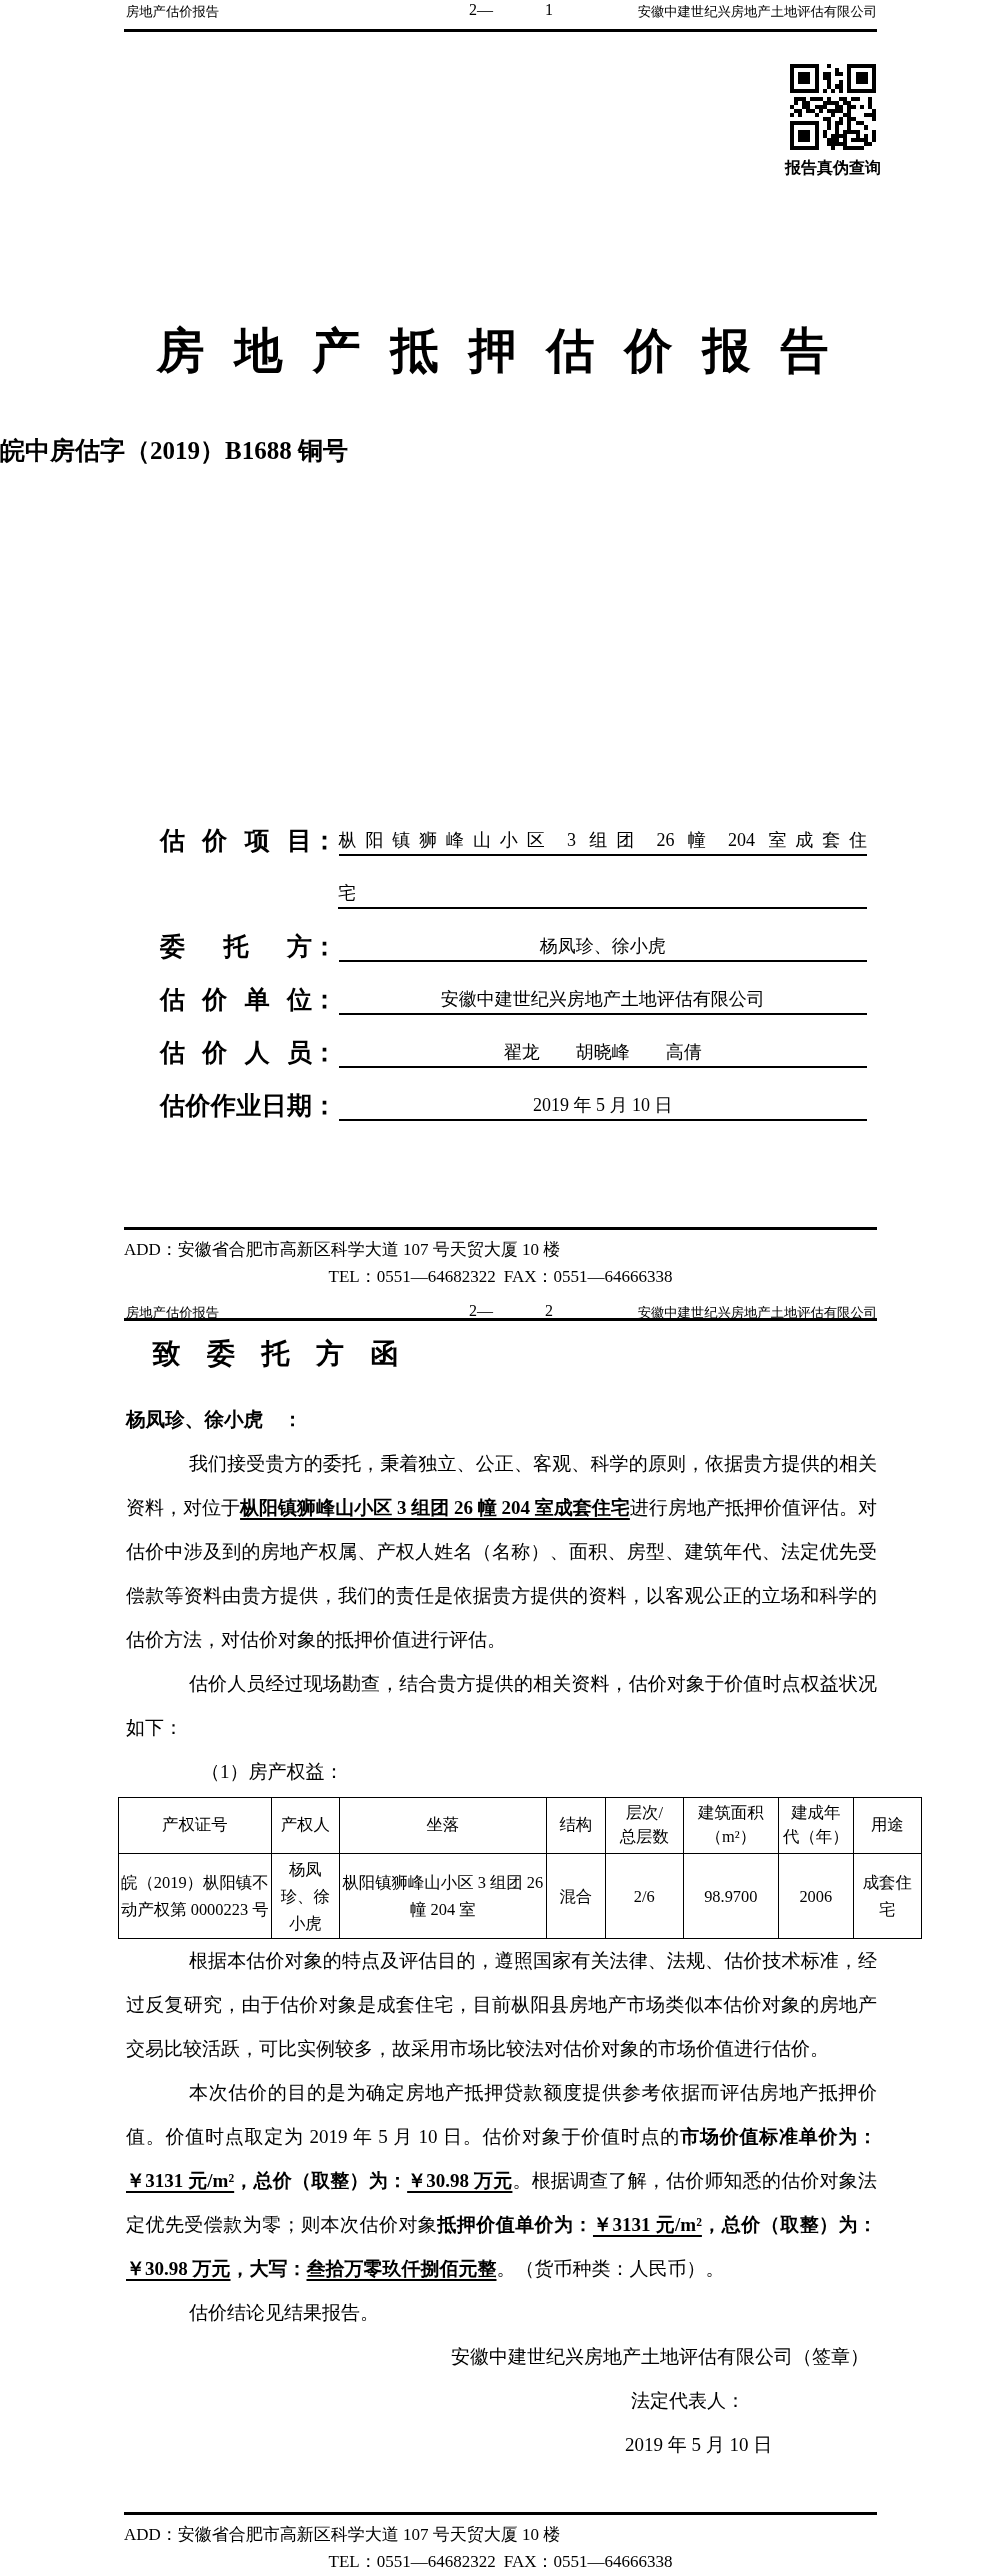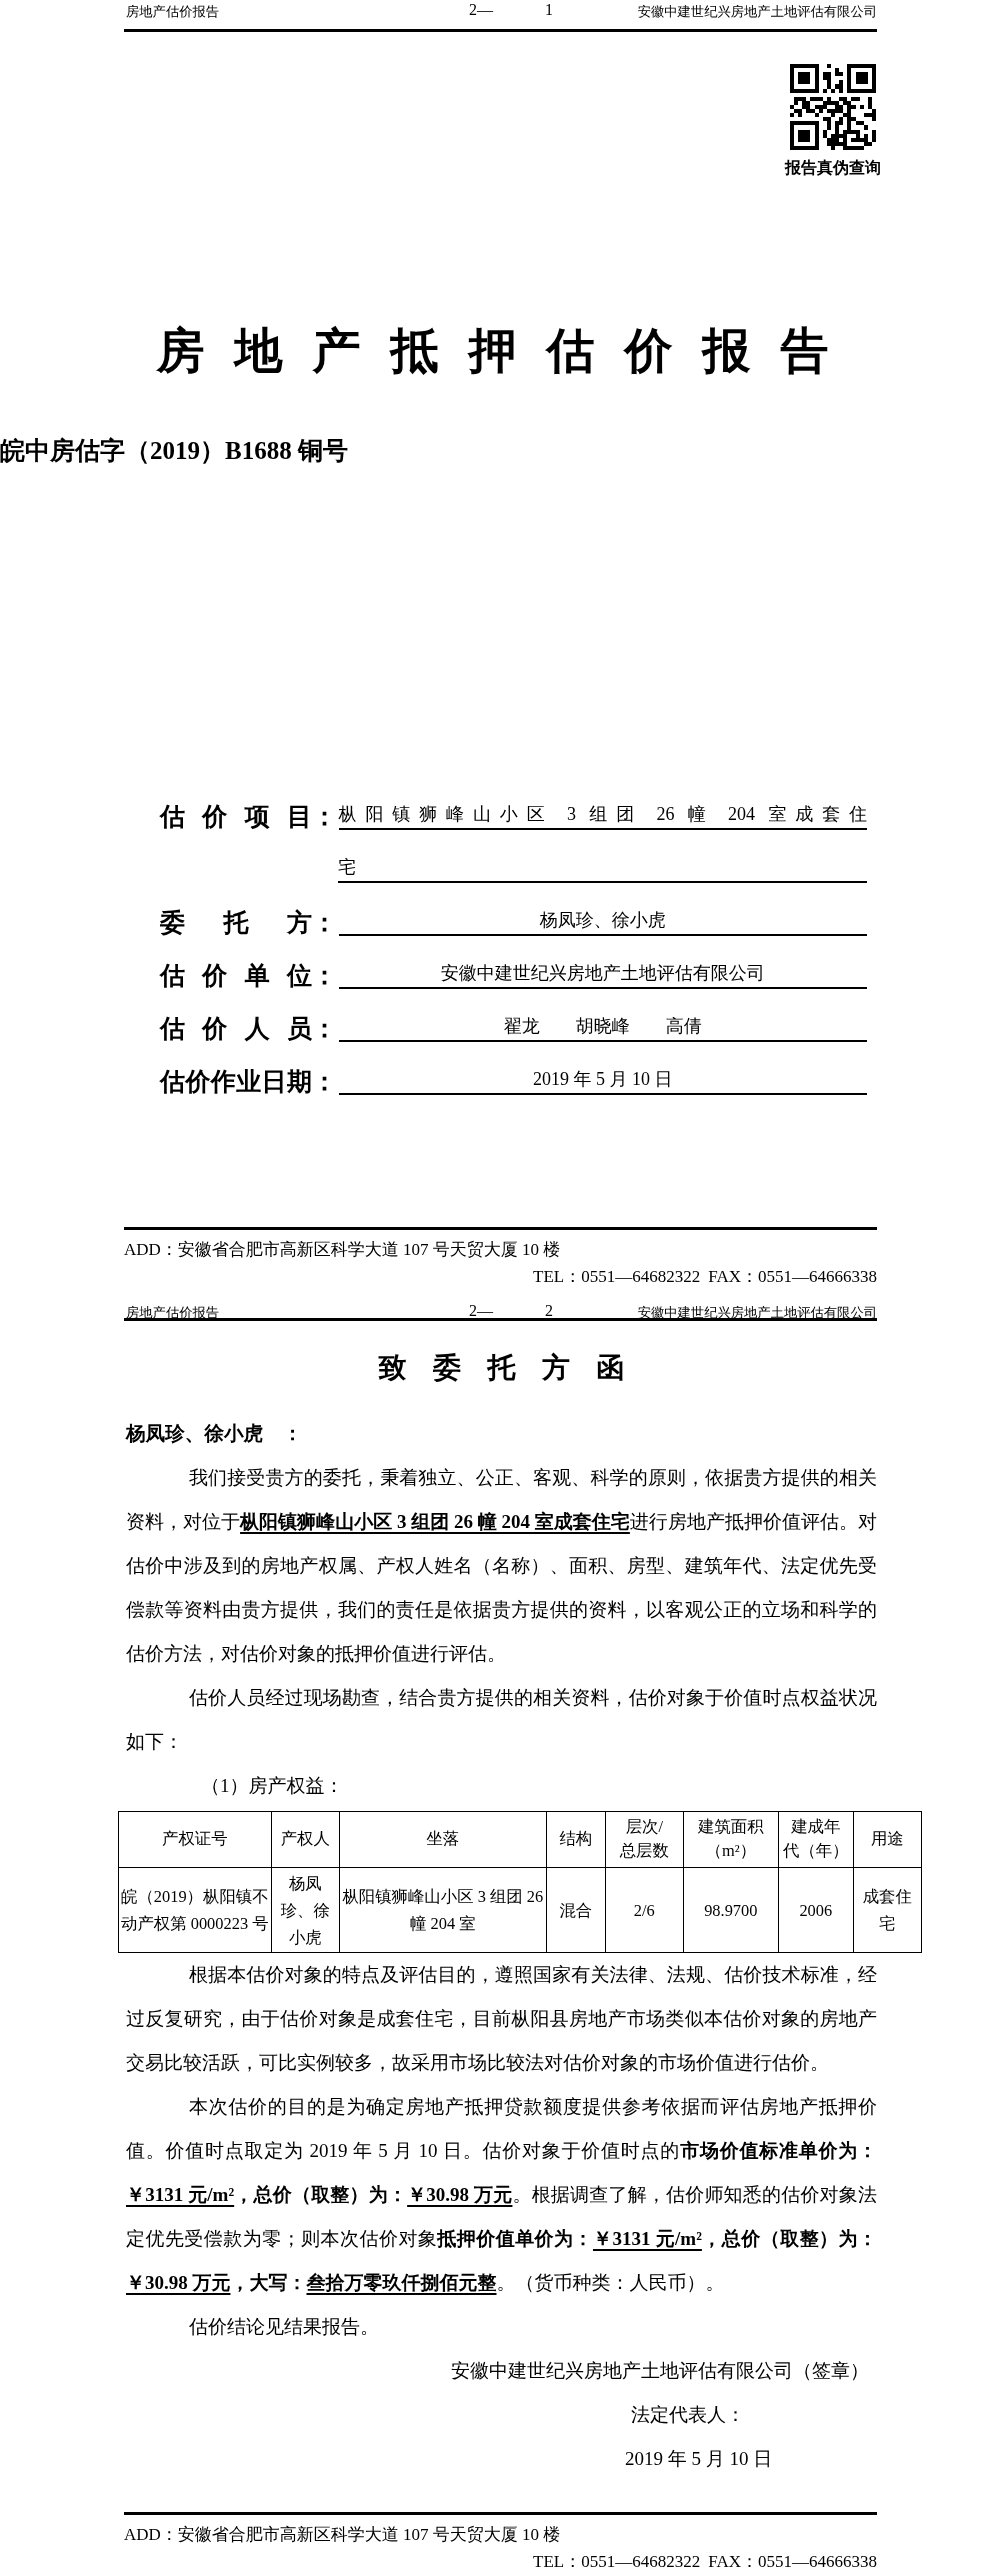--- a/index.html
+++ b/index.html
@@ -23,34 +23,34 @@
               font-size:16px;font-weight:bold;}
 
   
   .cover-title{position:absolute;left:0;top:319px;width:985px;text-align:center;
                font-size:48px;font-weight:bold;letter-spacing:30px;padding-left:30px;
                box-sizing:border-box;white-space:nowrap;}
   .cover-docno{position:absolute;left:0;top:434px;width:1002px;
                font-size:25px;font-weight:bold;}
 
   .fields{position:absolute;left:160px;top:803px;width:707px;}
-  .frow{display:flex;align-items:flex-start;height:53px;}
+  .frow{display:flex;align-items:flex-end;height:53px;}
   .flabel{width:152px;font-size:25px;font-weight:bold;line-height:1.15;
           text-align:justify;text-align-last:justify;-moz-text-align-last:justify;}
   .fcolon{width:26.5px;font-size:25px;font-weight:bold;line-height:1.15;}
   .fspacer{width:178px;}
   .fval{flex:1;border-bottom:2.5px solid #000;font-size:18px;line-height:1.25;
         padding-bottom:2.5px;text-align:center;white-space:nowrap;}
   .fval.j{text-align:justify;text-align-last:justify;-moz-text-align-last:justify;white-space:normal;}
   .fval.l{text-align:left;}
 
   
   .letter{position:absolute;left:126px;top:30px;width:751px;font-size:19px;line-height:44px;}
-  .l-title{text-align:center;font-size:28px;font-weight:bold;letter-spacing:26.5px;
-           padding-left:26.5px;line-height:35px;margin:19px 0 0 0;white-space:nowrap;}
+  .l-title{text-align:left;font-size:28px;font-weight:bold;letter-spacing:26.5px;
+           padding-left:26.5px;line-height:35px;margin:5px 0 0 0;white-space:nowrap;}
   .salut{font-weight:bold;font-size:19.6px;margin-top:26.5px;line-height:44px;}
   .para{margin:0;text-align:justify;text-indent:63px;}
   .p2b{text-indent:75px;}
   .b{font-weight:bold;}
   .bu{font-weight:bold;text-decoration:underline;text-decoration-thickness:1.9px;text-underline-offset:4.4px;}
 
   table.rt{border-collapse:collapse;table-layout:fixed;width:803px;margin:3.2px 0 0 -8.2px;
            border:1.9px solid #000;line-height:normal;}
   .rt th,.rt td{border:1.3px solid #000;text-align:center;vertical-align:middle;
                 font-weight:normal;padding:1.3px 1.9px;overflow:hidden;}
@@ -60,21 +60,21 @@
   .sign-co{margin-left:325px;white-space:nowrap;}
   .sign-legal{margin-left:505px;}
   .sign-date{margin-left:499px;}
 
   
   .footer{position:absolute;left:124px;width:753px;font-size:17px;}
   #pg1 .footer{top:1227px;}
   #pg2 .footer{top:1211px;}
   .frule{height:2.5px;background:#000;margin-bottom:7.6px;}
   .fline{line-height:26.5px;}
-  .fline2{display:flex;justify-content:flex-end;line-height:26.5px;gap:8px;}
+  .fline2{display:flex;justify-content:center;line-height:26.5px;gap:8px;}
 </style>
 </head>
 <body>
 
 <div class="sheet">
 
   <div class="page" id="pg1">
 
     <div class="hdr">
       <span class="h-left">房地产估价报告</span>

